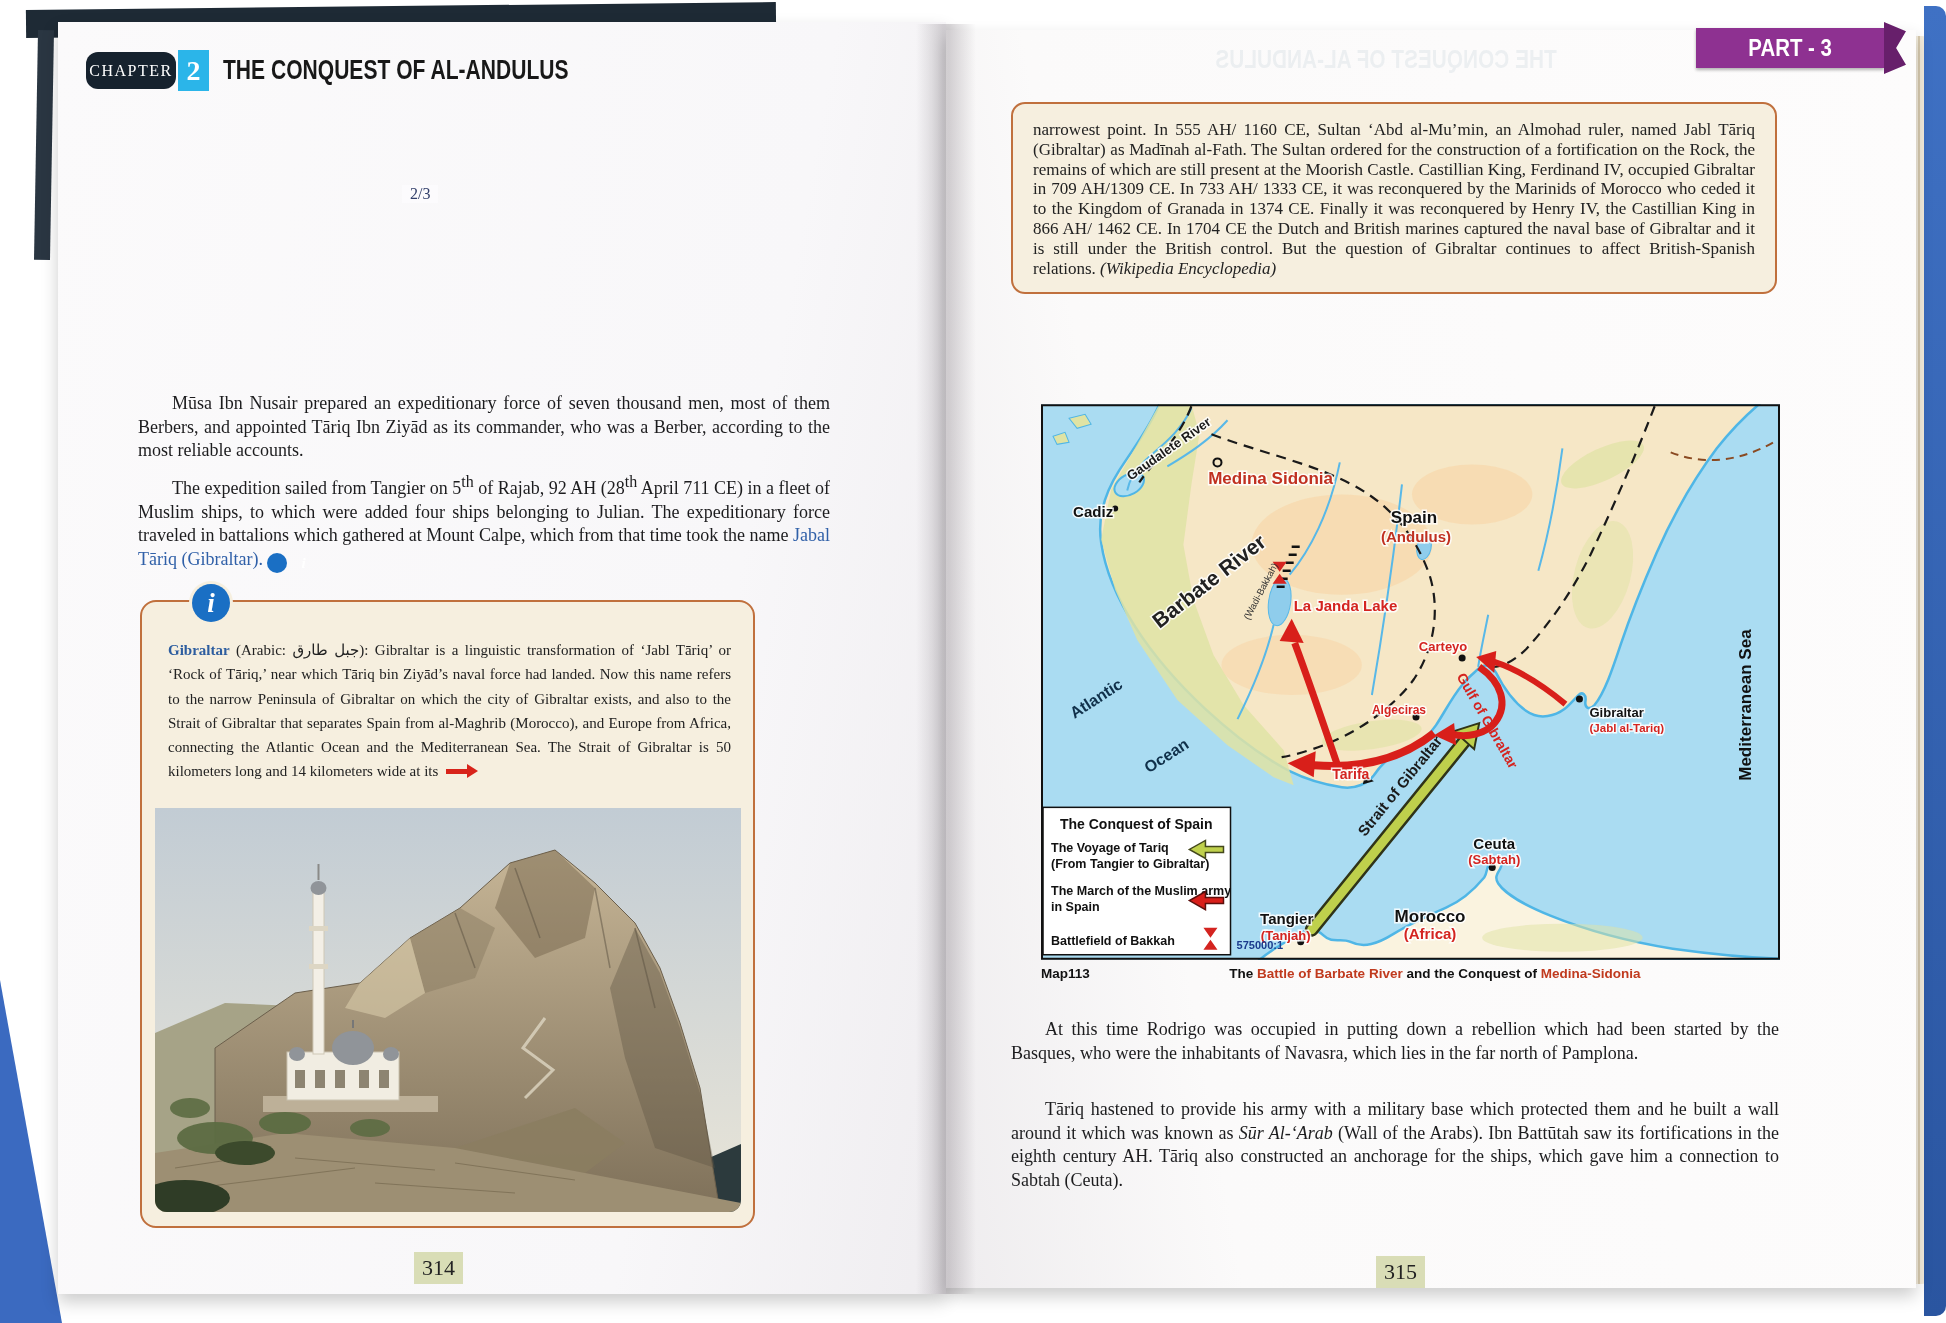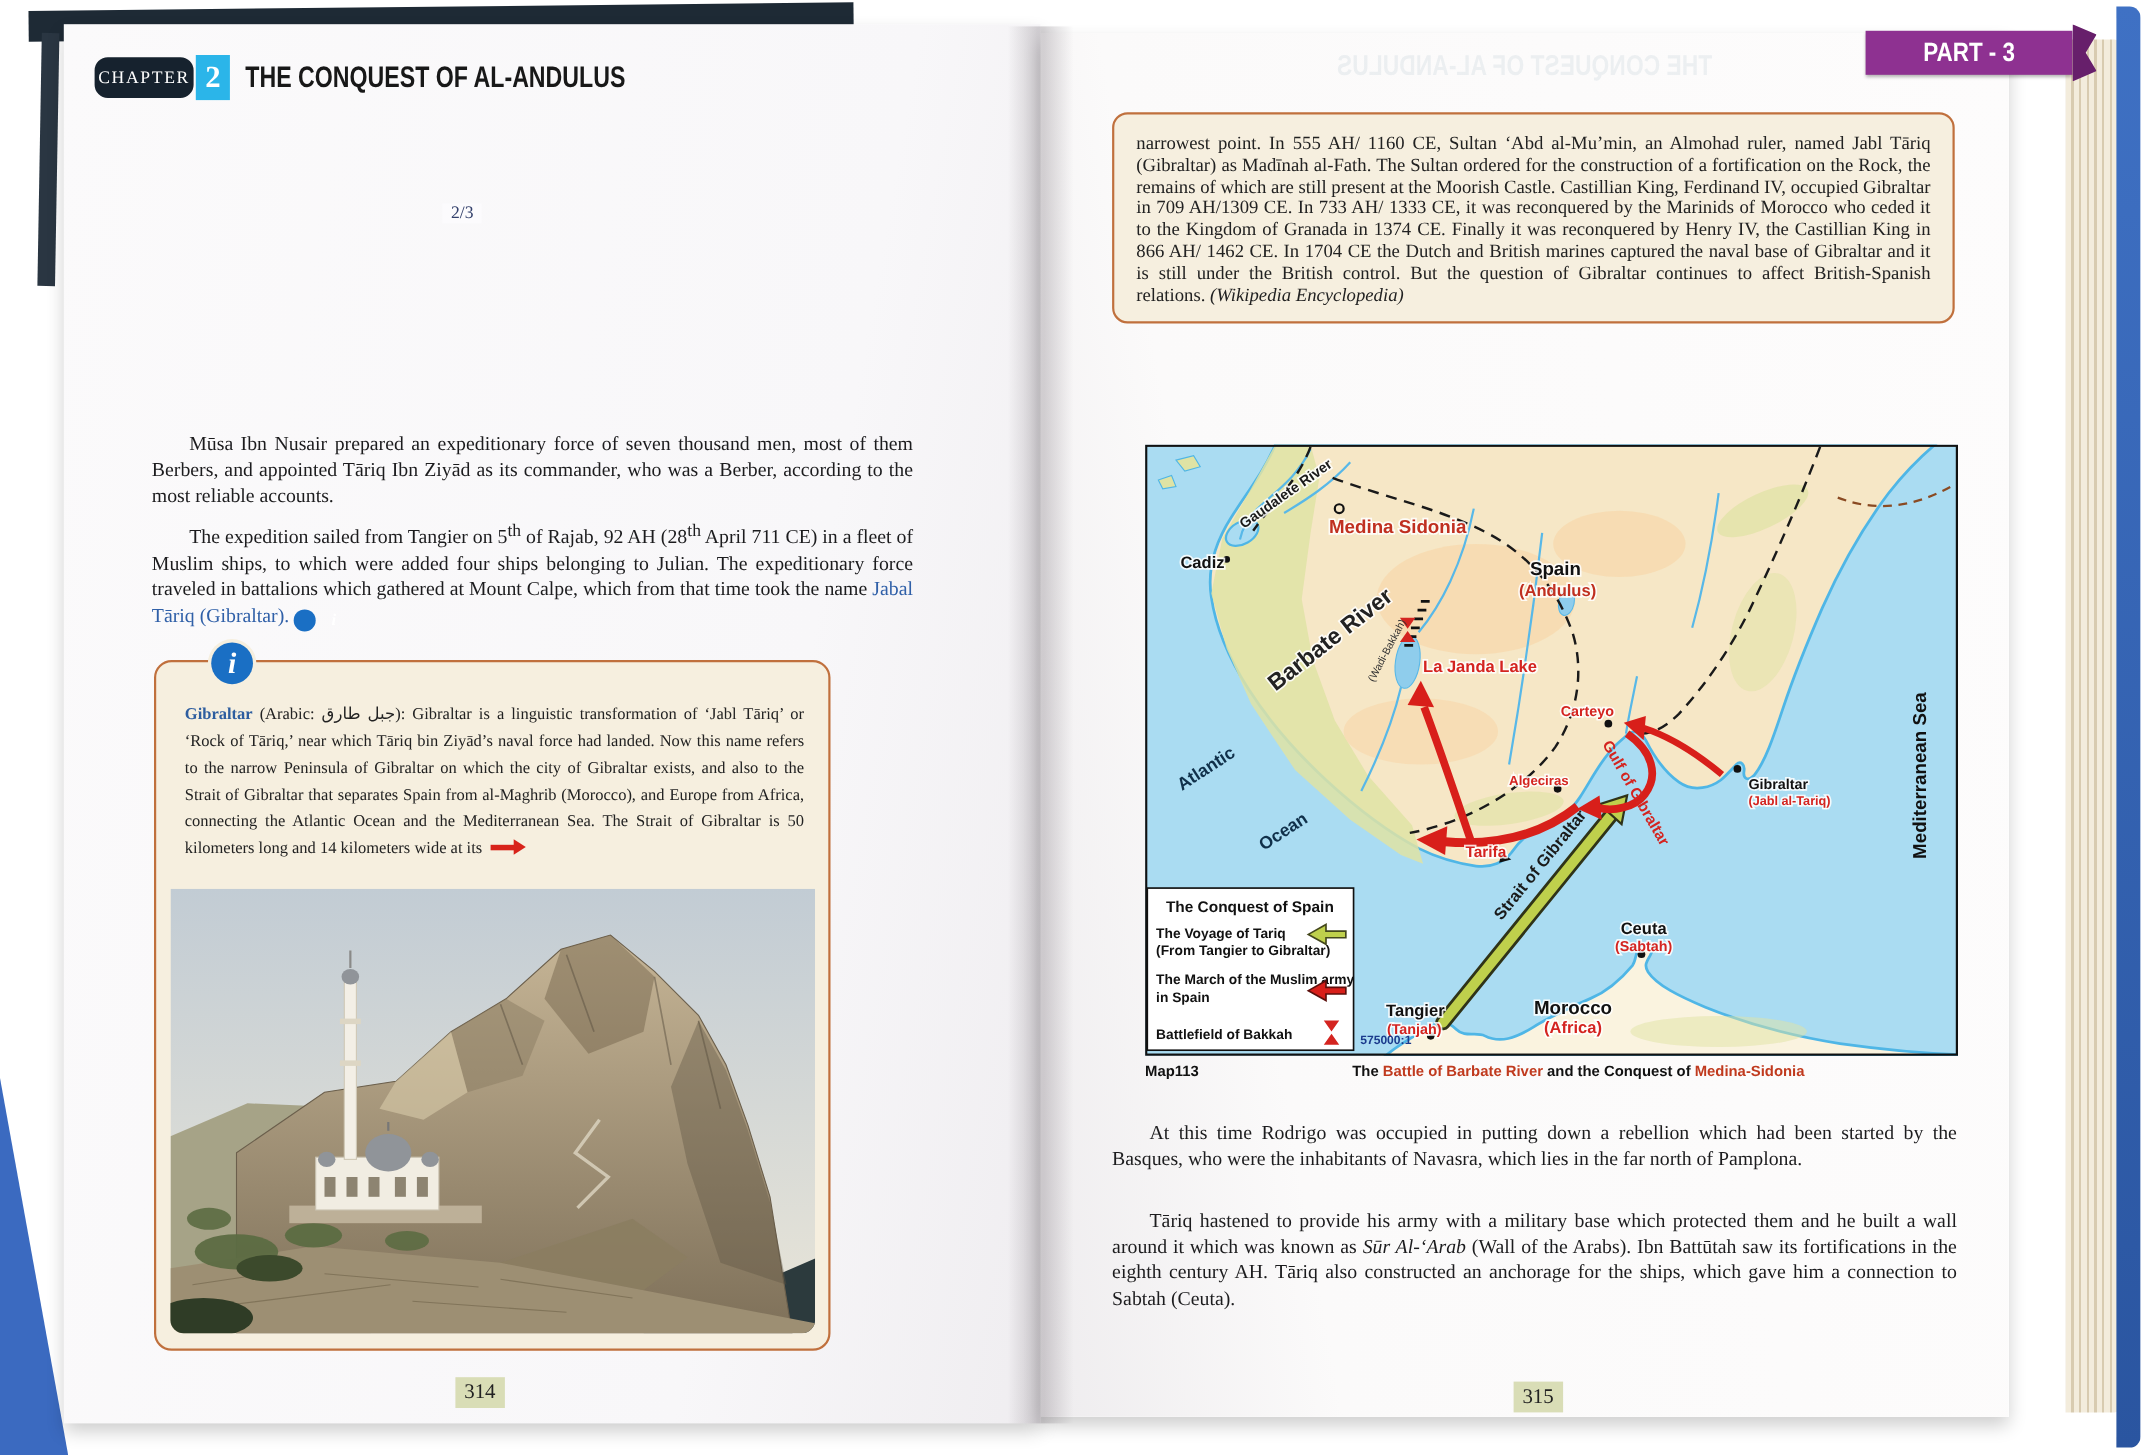--- a/index.html
+++ b/index.html
@@ -12,21 +12,21 @@
   .cover-top{left:26px;top:6px;width:750px;height:28px;background:#1e2a35;transform:rotate(-0.6deg);}
   .cover-left-sliver{left:36px;top:30px;width:16px;height:230px;background:#2a3642;transform:rotate(1deg);}
   .cover-bl-wedge{left:0;top:980px;width:62px;height:343px;background:#3b6ac0;clip-path:polygon(0 0,100% 100%,0 100%);}
   .page-stack{left:1878px;top:36px;width:52px;height:1248px;border-radius:0 8px 8px 0;
     background:repeating-linear-gradient(90deg,#f3ecdc 0 5px,#d8cbb0 5px 7px);}
   .cover-right{left:1924px;top:6px;width:22px;height:1310px;border-radius:0 10px 10px 0;
     background:linear-gradient(180deg,#3f71c4,#2a55a0);}
   .page{box-shadow:0 8px 16px rgba(0,0,0,.20);}
   .page-left{left:58px;top:22px;width:888px;height:1272px;
     background:linear-gradient(100deg,#fbfafb 0%,#f8f7f9 70%,#efedf0 100%);}
-  .page-right{left:946px;top:30px;width:880px;height:1258px;
+  .page-right{left:946px;top:30px;width:970px;height:1258px;
     background:linear-gradient(80deg,#eeecee 0%,#fbfafa 25%,#fdfcfc 100%);}
   .spine{left:916px;top:24px;width:60px;height:1270px;pointer-events:none;
     background:linear-gradient(90deg,rgba(60,50,60,0) 0%,rgba(60,50,60,.20) 45%,rgba(90,80,90,.24) 55%,rgba(60,50,60,0) 100%);}
   
   .chapter-row{left:28px;top:28px;display:flex;align-items:center;}
   .chapter-box{width:90px;height:37px;background:#16222e;color:#fff;display:flex;align-items:center;justify-content:center;
     font-family:"Liberation Serif",serif;font-size:16px;letter-spacing:1.5px;border-radius:12px;}
   .chapter-num{width:31px;height:41px;background:#2bb5e9;color:#fff;display:flex;align-items:center;justify-content:center;
     font-family:"Liberation Serif",serif;font-weight:bold;font-size:28px;margin-left:2px;}
   .chapter-title{margin-left:14px;font-family:"Liberation Sans",sans-serif;font-weight:bold;font-size:27px;color:#181818;
@@ -47,21 +47,21 @@
     box-shadow:0 0 0 3px #f6efdf;}
   .info-box{left:82px;top:578px;width:615px;height:628px;border:2.5px solid #c0703d;border-radius:16px;
     background:#f6efdf;box-sizing:border-box;}
   .box-text{margin:36px 22px 0 26px;font-size:15px;line-height:24.3px;text-align:justify;color:#222;}
   .term{color:#2d5d9f;font-weight:bold;}
   .arabic{direction:rtl;unicode-bidi:isolate;}
   .red-arrow{display:inline-block;width:22px;height:5px;background:#d8231a;vertical-align:2px;margin-left:8px;position:relative;}
   .red-arrow:after{content:"";position:absolute;right:-10px;top:-5px;border-left:11px solid #d8231a;
     border-top:7.5px solid transparent;border-bottom:7.5px solid transparent;}
   .photo{position:absolute;left:13px;top:206px;width:586px;height:404px;border-radius:0 0 12px 12px;}
-  .page-num{background:#d9ddb6;padding:3px 8px;font-size:19px;color:#222;}
+  .page-num{background:#d9ddb6;padding:3px 8px;font-size:22px;color:#222;}
   .pn-left{left:356px;top:1230px;}
   .pn-right{left:430px;top:1226px;}
   
   .ghost-title{left:60px;top:14px;width:760px;text-align:center;transform:scaleX(-0.8);opacity:.08;
     font-family:"Liberation Sans",sans-serif;font-weight:bold;font-size:26px;color:#3a6a86;}
   .part-ribbon{left:750px;top:-2px;width:188px;height:40px;background:#8e3191;display:flex;align-items:center;justify-content:center;
     box-shadow:0 2px 3px rgba(0,0,0,.3);}
   .part-ribbon:after{content:"";position:absolute;right:-22px;top:-6px;width:22px;height:52px;background:#671f6b;
     clip-path:polygon(0 0,100% 18%,55% 50%,100% 82%,0 100%);}
   .part-ribbon span{font-family:"Liberation Sans",sans-serif;font-weight:bold;font-size:24px;color:#fff;

